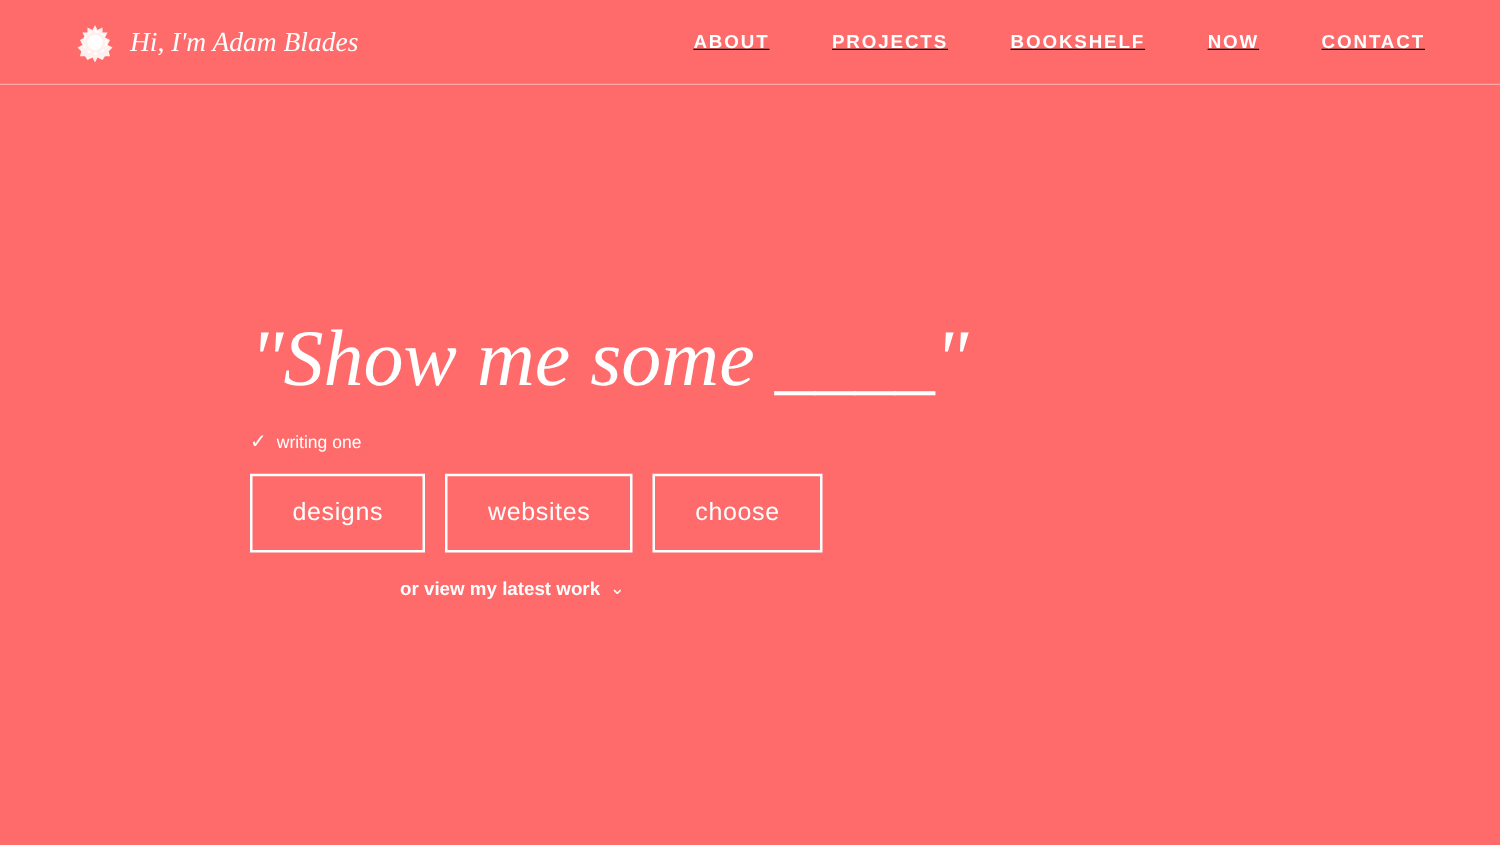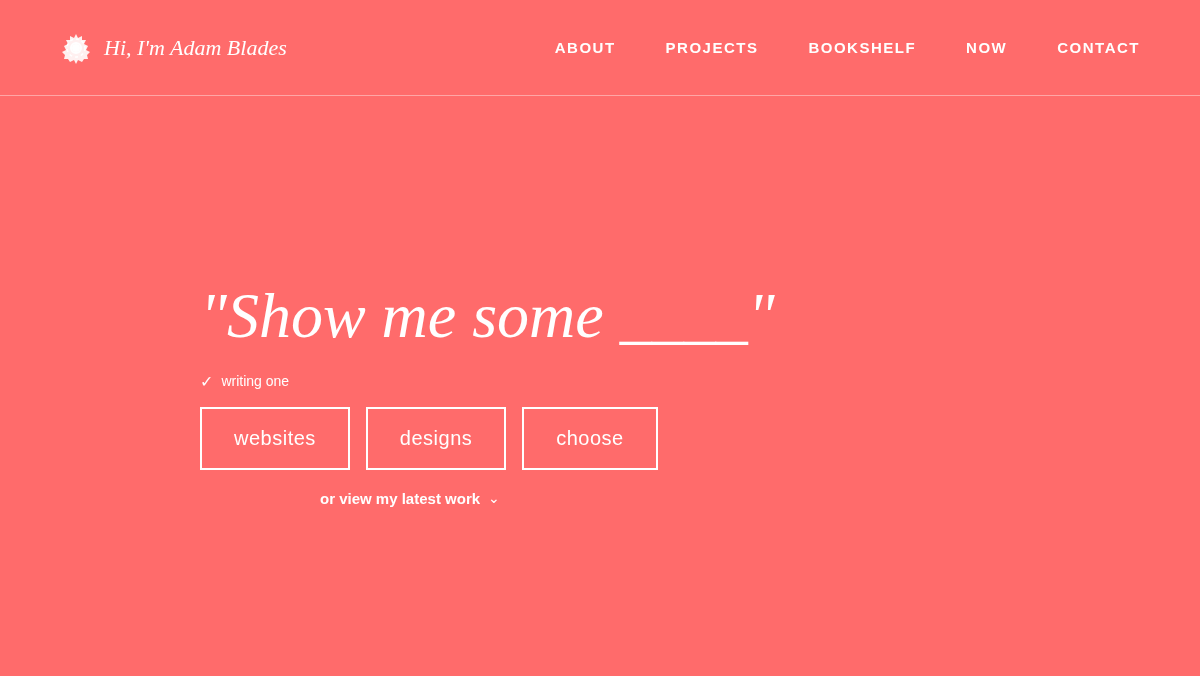--- a/index.html
+++ b/index.html
@@ -17,21 +17,21 @@
     }
 
     
     header {
       background-color: #ff6b6b;
       border-bottom: 1px solid rgba(255,255,255,0.4);
       display: flex;
       align-items: center;
       justify-content: space-between;
       padding: 0 60px;
-      height: 96px;
+      height: 68px;
     }
 
     .logo-area {
       display: flex;
       align-items: center;
       gap: 12px;
       text-decoration: none;
     }
 
     .logo-icon {
@@ -45,20 +45,21 @@
       font-size: 22px;
       font-family: 'Georgia', serif;
       font-style: italic;
       white-space: nowrap;
     }
 
     nav {
       display: flex;
       gap: 50px;
       align-items: flex-end;
+      text-decoration: underline;
     }
 
     nav a {
       color: white;
       text-decoration: none;
       font-family: Arial, Helvetica, sans-serif;
       font-size: 15px;
       font-weight: 600;
       letter-spacing: 1.5px;
       text-transform: uppercase;
@@ -166,22 +167,22 @@
 
 <main>
   <h1 class="hero-headline">"Show me some ____"</h1>
 
   <div class="choose-one-row">
     <span class="chevron-down-icon">✓</span>
     <span class="choose-one-text">writing one</span>
   </div>
 
   <div class="category-buttons">
+    <button class="category-btn">designs</button>
     <button class="category-btn">websites</button>
-    <button class="category-btn">designs</button>
     <button class="category-btn">choose</button>
   </div>
 
   <div class="latest-work-row">
     <span class="latest-work-text">or view my latest work</span>
     <span class="chevron-down-small">⌄</span>
   </div>
 </main>
 
 </body></html>

